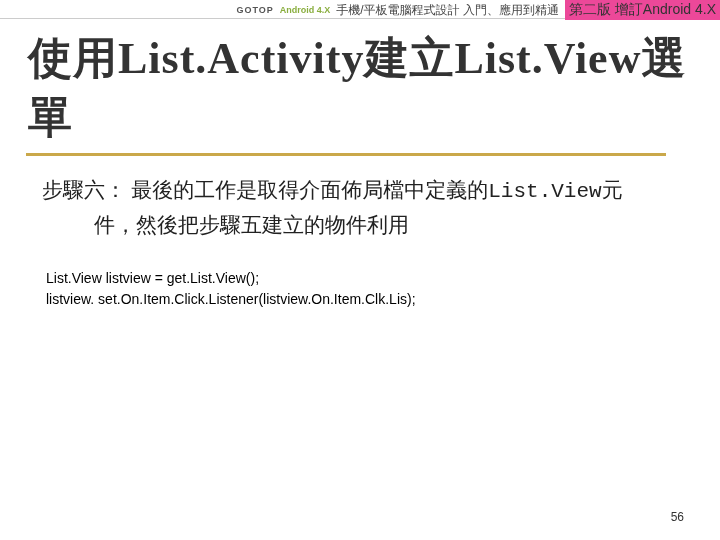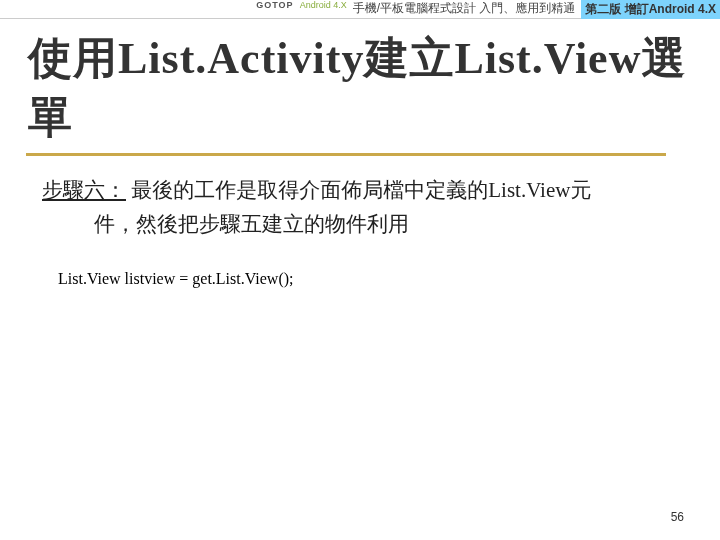--- a/index.html
+++ b/index.html
@@ -15,40 +15,39 @@
     .header-bar {
       height: 18px;
       position: relative;
       border-bottom: 1px solid #ccc;
     }
     .header-logos {
       position: absolute;
       right: 0;
       top: 0;
       display: flex;
-      align-items: flex-start;
+      align-items: center;
       gap: 6px;
       font-size: 9px;
       color: #666;
     }
     .logo-gotop {
       font-weight: bold;
       letter-spacing: 1px;
       color: #555;
     }
     .logo-android {
       color: #8aae3f;
-      font-weight: normal;
+      font-weight: bold;
     }
     .logo-label {
-      background: #7dd3fc;
+      background: #ec4899;
       color: #333;
       padding: 1px 4px;
-      font-size: 12px;
-      font-weight: bold;
+      font-size: 14px;
     }
     .logo-sub {
       font-size: 12px;
       color: #444;
     }
     .slide {
       padding: 10px 28px 0 28px;
     }
     .title {
       font-size: 44px;
@@ -66,34 +65,34 @@
     }
     .step {
       margin-left: 14px;
       font-size: 21px;
       line-height: 1.6;
       font-family: "DFKai-SB", "KaiTi", serif;
       color: #222;
     }
     .step-label {
       display: inline;
-      text-decoration: underline;
     }
     .step-body {
       display: inline;
+      font-family: Liberation Mono, monospace;
     }
     .step-cont {
       margin-left: 52px;
       display: block;
     }
     .code {
       margin-top: 26px;
-      margin-left: 30px;
-      font-size: 16px;
-      font-family: Liberation Serif, serif;
+      margin-left: 18px;
+      font-size: 14px;
+      font-family: Liberation Sans, sans-serif;
       color: #000;
       line-height: 1.5;
     }
     .pagenum {
       position: absolute;
       right: 36px;
       bottom: 16px;
       font-size: 12px;
       color: #333;
       font-family: Arial, sans-serif;
@@ -118,16 +117,17 @@
   <div class="title-underline"></div>
 
   <div class="step">
     <span class="step-label">步驟六：</span>
     <span class="step-body">最後的工作是取得介面佈局檔中定義的List.View元</span>
     <span class="step-cont">件，然後把步驟五建立的物件利用</span>
   </div>
 
   <div class="code">
     <div>List.View listview = get.List.View();</div>
+    <div>listview. set.On.Item.Click.Listener(listview.On.Item.Clk.Lis);</div>
   </div>
 </div>
 
 <div class="pagenum">56</div>
 
 </body></html>

